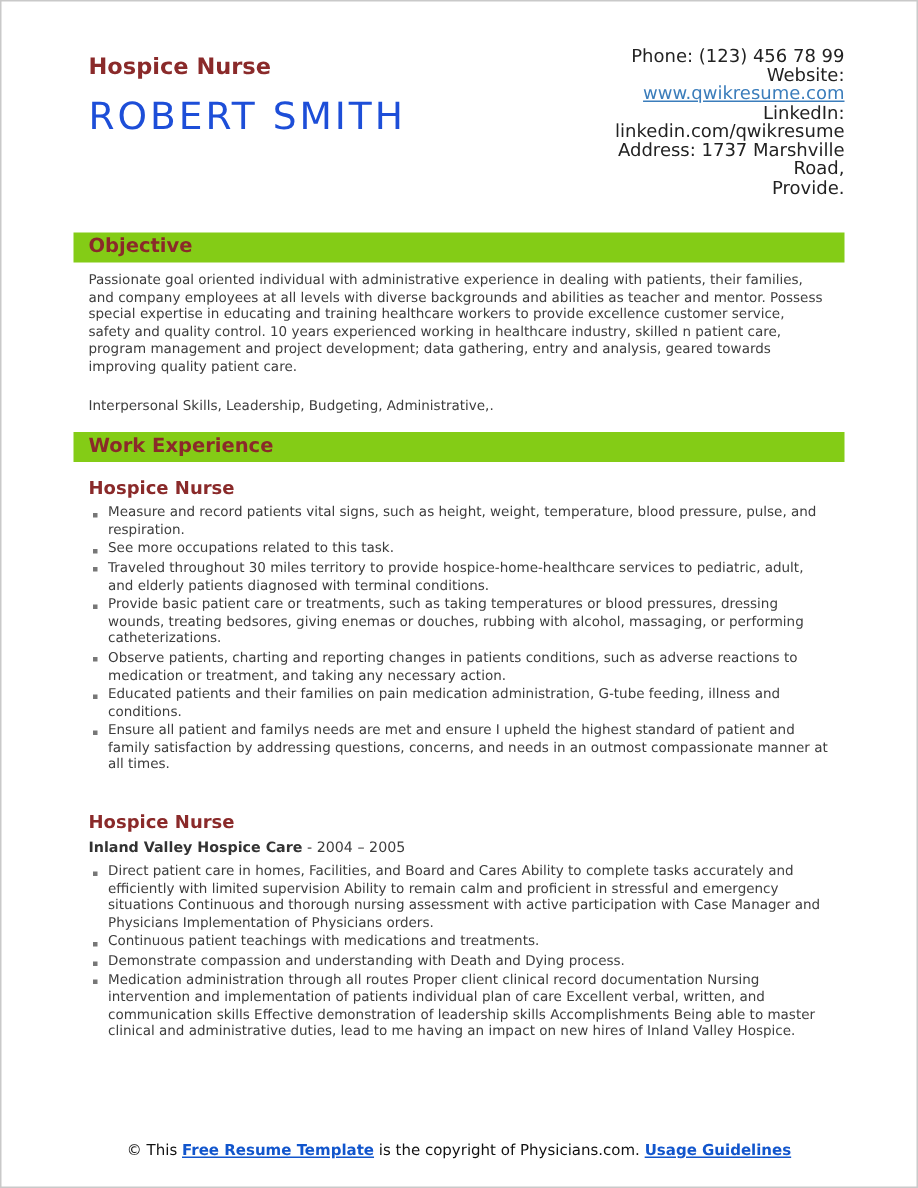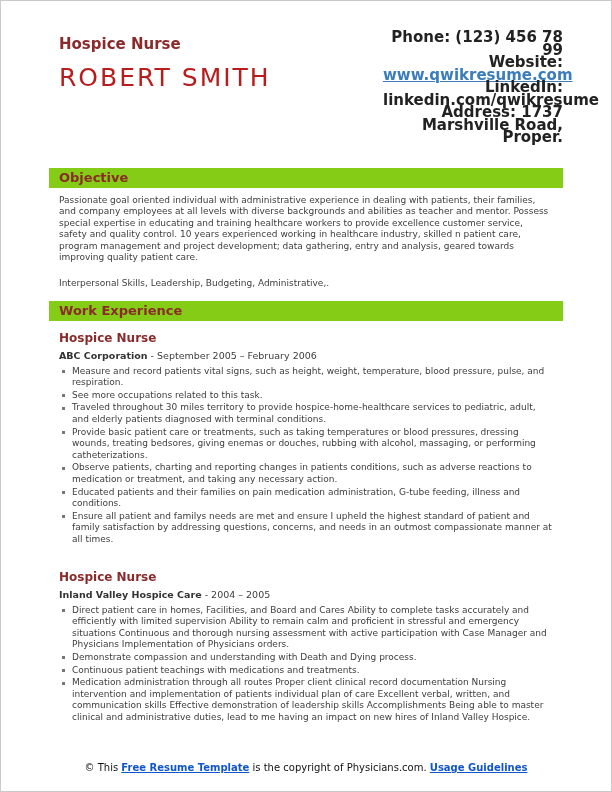--- a/index.html
+++ b/index.html
@@ -13,22 +13,22 @@
     width: 612px; height: 792px;
     border: 1px solid #c9c9c9;
     padding: 30px 48px 14px 48px;
     display: flex; flex-direction: column;
     overflow: hidden;
     background: #ffffff;
   }
   
   .header { display: flex; justify-content: space-between; align-items: flex-start; margin-bottom: 24px; }
   .role-title { color: #8a2a2a; font-size: 15px; font-weight: bold; padding-left: 10px; margin-top: 4px; }
-  .name { font-size: 25px; font-weight: normal; letter-spacing: 2px; color: #b91c1c; padding-left: 10px; margin-top: 10px; text-align: right; }
-  .contact { font-size: 15px; line-height: 12.5px; text-align: right; color: #222222; width: 180px; font-weight: bold; }
+  .name { font-size: 25px; font-weight: normal; letter-spacing: 2px; color: #1d4ed8; padding-left: 10px; margin-top: 10px; text-align: right; }
+  .contact { font-size: 12px; line-height: 12.5px; text-align: right; color: #222222; width: 180px; }
   .link { text-decoration: underline; cursor: pointer; }
   .website-link { color: #3b7dbb; }
   
   .section-heading {
     background: #84cc16; color: #8a2a2a;
     font-size: 13px; font-weight: bold;
     padding: 2px 10px 3px 10px;
   }
   .section-body { font-size: 9px; line-height: 11.6px; color: #3d3d3d; margin: 7px 10px 0 10px; }
   .skills-body { margin-top: 14px; }
@@ -63,57 +63,56 @@
     <div class="header-left">
       <div class="role-title">Hospice Nurse</div>
       <h1 class="name">ROBERT SMITH</h1>
     </div>
     <div class="contact">
       <div class="contact-line">Phone: (123) 456 78 99</div>
       <div class="contact-line"><span>Website: </span><a class="link website-link">www.qwikresume.com</a></div>
       <div class="contact-line">LinkedIn:</div>
       <div class="contact-line">linkedin.com/qwikresume</div>
       <div class="contact-line">Address: 1737 Marshville Road,</div>
-      <div class="contact-line">Proper.</div>
+      <div class="contact-line">Provide.</div>
     </div>
   </header>
 
   <section>
     <div class="section-heading">Objective</div>
     <p class="section-body">Passionate goal oriented individual with administrative experience in dealing with patients, their families, and company employees at all levels with diverse backgrounds and abilities as teacher and mentor. Possess special expertise in educating and training healthcare workers to provide excellence customer service, safety and quality control. 10 years experienced working in healthcare industry, skilled n patient care, program management and project development; data gathering, entry and analysis, geared towards improving quality patient care.</p>
   </section>
 
   <section>
     <p class="section-body skills-body">Interpersonal Skills, Leadership, Budgeting, Administrative,.</p>
   </section>
 
   <section>
     <div class="section-heading heading-work">Work Experience</div>
 
     <div class="job job1">
       <div class="job-title">Hospice Nurse</div>
-      <div class="job-meta"><span class="company">ABC Corporation</span> <span>- September 2005 – February 2006</span></div>
       <ul class="bullets">
         <li>Measure and record patients vital signs, such as height, weight, temperature, blood pressure, pulse, and respiration.</li>
         <li>See more occupations related to this task.</li>
         <li>Traveled throughout 30 miles territory to provide hospice-home-healthcare services to pediatric, adult, and elderly patients diagnosed with terminal conditions.</li>
         <li>Provide basic patient care or treatments, such as taking temperatures or blood pressures, dressing wounds, treating bedsores, giving enemas or douches, rubbing with alcohol, massaging, or performing catheterizations.</li>
         <li>Observe patients, charting and reporting changes in patients conditions, such as adverse reactions to medication or treatment, and taking any necessary action.</li>
         <li>Educated patients and their families on pain medication administration, G-tube feeding, illness and conditions.</li>
         <li>Ensure all patient and familys needs are met and ensure I upheld the highest standard of patient and family satisfaction by addressing questions, concerns, and needs in an outmost compassionate manner at all times.</li>
       </ul>
     </div>
 
     <div class="job job2">
       <div class="job-title">Hospice Nurse</div>
       <div class="job-meta"><span class="company">Inland Valley Hospice Care</span> <span>- 2004 – 2005</span></div>
       <ul class="bullets">
         <li>Direct patient care in homes, Facilities, and Board and Cares Ability to complete tasks accurately and efficiently with limited supervision Ability to remain calm and proficient in stressful and emergency situations Continuous and thorough nursing assessment with active participation with Case Manager and Physicians Implementation of Physicians orders.</li>
+        <li>Continuous patient teachings with medications and treatments.</li>
         <li>Demonstrate compassion and understanding with Death and Dying process.</li>
-        <li>Continuous patient teachings with medications and treatments.</li>
         <li>Medication administration through all routes Proper client clinical record documentation Nursing intervention and implementation of patients individual plan of care Excellent verbal, written, and communication skills Effective demonstration of leadership skills Accomplishments Being able to master clinical and administrative duties, lead to me having an impact on new hires of Inland Valley Hospice.</li>
       </ul>
     </div>
   </section>
 
   <footer class="footer">
     <div class="footer-inner"><span>© This </span><a class="footer-link">Free Resume Template</a><span> is the copyright of Physicians.com. </span><a class="footer-link">Usage Guidelines</a></div>
   </footer>
 
 </div>

